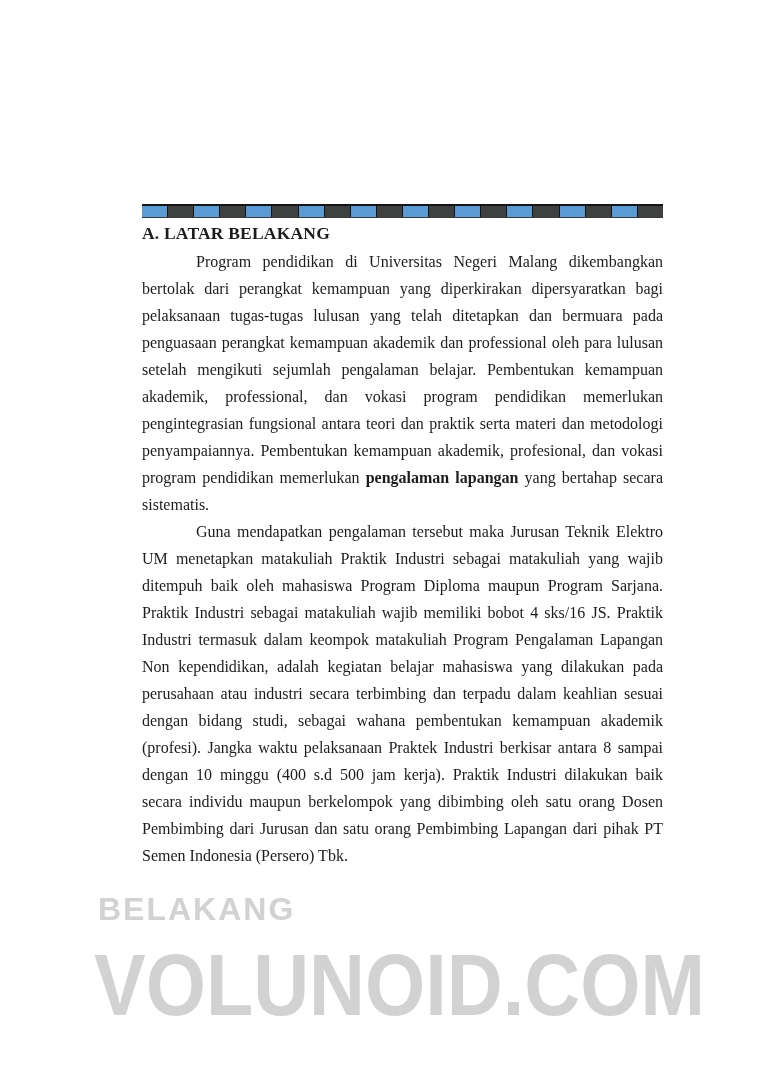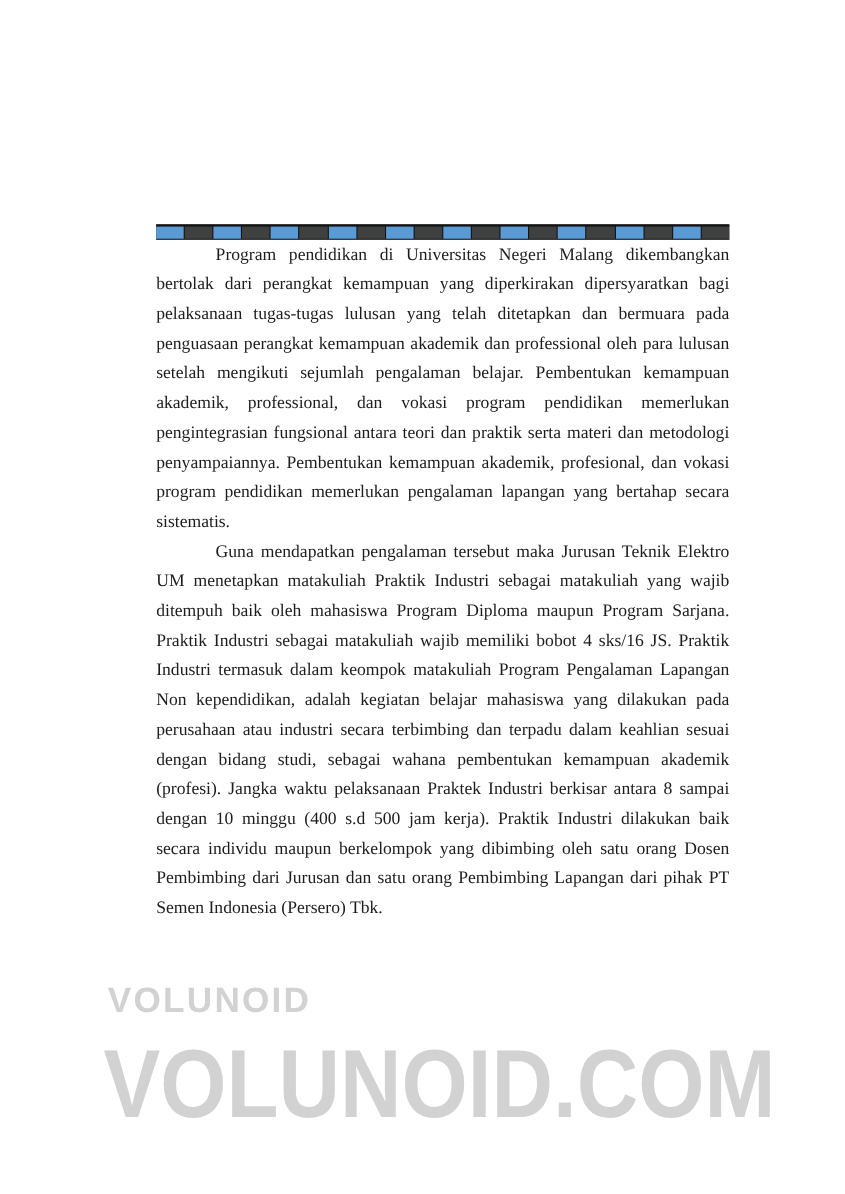--- a/index.html
+++ b/index.html
@@ -37,21 +37,21 @@
   }
   .para {
     margin: 0;
     text-align: justify;
     font-size: 16px;
   }
   .ds { line-height: 27px; }     
   .ss { line-height: 22.4px; }   
   .indent { text-indent: 54px; }
   .gap { margin-top: 20px; }
-  .para b { font-weight: normal; }
+  .para b { font-weight: bold; }
   .wm {
     position: absolute;
     z-index: 1;
     font-family: "Liberation Sans", "DejaVu Sans", sans-serif;
     font-weight: bold;
     color: #d2d2d2;
     white-space: nowrap;
     user-select: none;
   }
   .wm-property {
@@ -67,21 +67,21 @@
     letter-spacing: 0px;
     transform: scaleX(0.88);
     transform-origin: left top;
   }
 </style>
 </head>
 <body>
 
 <div class="page">
 
-  <div class="wm wm-property">VOLUNOID</div>
+  <div class="wm wm-property">BELAKANG</div>
 
   <div class="wm wm-site">VOLUNOID.COM</div>
 
   <div class="content">
 
     <div class="deco-bar">
         <div class="seg" style="background: rgb(91, 155, 213);"></div>
         <div class="seg" style="background: rgb(63, 64, 64);"></div>
         <div class="seg" style="background: rgb(91, 155, 213);"></div>
         <div class="seg" style="background: rgb(63, 64, 64);"></div>
@@ -96,20 +96,21 @@
         <div class="seg" style="background: rgb(91, 155, 213);"></div>
         <div class="seg" style="background: rgb(63, 64, 64);"></div>
         <div class="seg" style="background: rgb(91, 155, 213);"></div>
         <div class="seg" style="background: rgb(63, 64, 64);"></div>
         <div class="seg" style="background: rgb(91, 155, 213);"></div>
         <div class="seg" style="background: rgb(63, 64, 64);"></div>
         <div class="seg" style="background: rgb(91, 155, 213);"></div>
         <div class="seg" style="background: rgb(63, 64, 64);"></div>
       </div>
 
+    <h1 class="heading">A. LATAR BELAKANG</h1>
 
     <p class="para ds indent"><span>Program pendidikan di Universitas Negeri Malang dikembangkan bertolak dari perangkat kemampuan yang diperkirakan dipersyaratkan bagi pelaksanaan tugas-tugas lulusan yang telah ditetapkan dan bermuara pada penguasaan perangkat kemampuan akademik dan professional oleh para lulusan setelah mengikuti sejumlah pengalaman belajar. Pembentukan kemampuan akademik, professional, dan vokasi program pendidikan memerlukan pengintegrasian fungsional antara teori dan praktik serta materi dan metodologi penyampaiannya. Pembentukan kemampuan akademik, profesional, dan vokasi program pendidikan memerlukan </span><b>pengalaman lapangan</b><span> yang bertahap secara sistematis.</span></p>
 
     <p class="para ds indent">Guna mendapatkan pengalaman tersebut maka Jurusan Teknik Elektro UM menetapkan matakuliah Praktik Industri sebagai matakuliah yang wajib ditempuh baik oleh mahasiswa Program Diploma maupun Program Sarjana. Praktik Industri sebagai matakuliah wajib memiliki bobot 4 sks/16 JS. Praktik Industri termasuk dalam keompok matakuliah Program Pengalaman Lapangan Non kependidikan, adalah kegiatan belajar mahasiswa yang dilakukan pada perusahaan atau industri secara terbimbing dan terpadu dalam keahlian sesuai dengan bidang studi, sebagai wahana pembentukan kemampuan akademik (profesi). Jangka waktu pelaksanaan Praktek Industri berkisar antara 8 sampai dengan 10 minggu (400 s.d 500 jam kerja). Praktik Industri dilakukan baik secara individu maupun berkelompok yang dibimbing oleh satu orang Dosen Pembimbing dari Jurusan dan satu orang Pembimbing Lapangan dari pihak PT Semen Indonesia (Persero) Tbk.</p>
 
 
 
   </div>
 </div>
 

